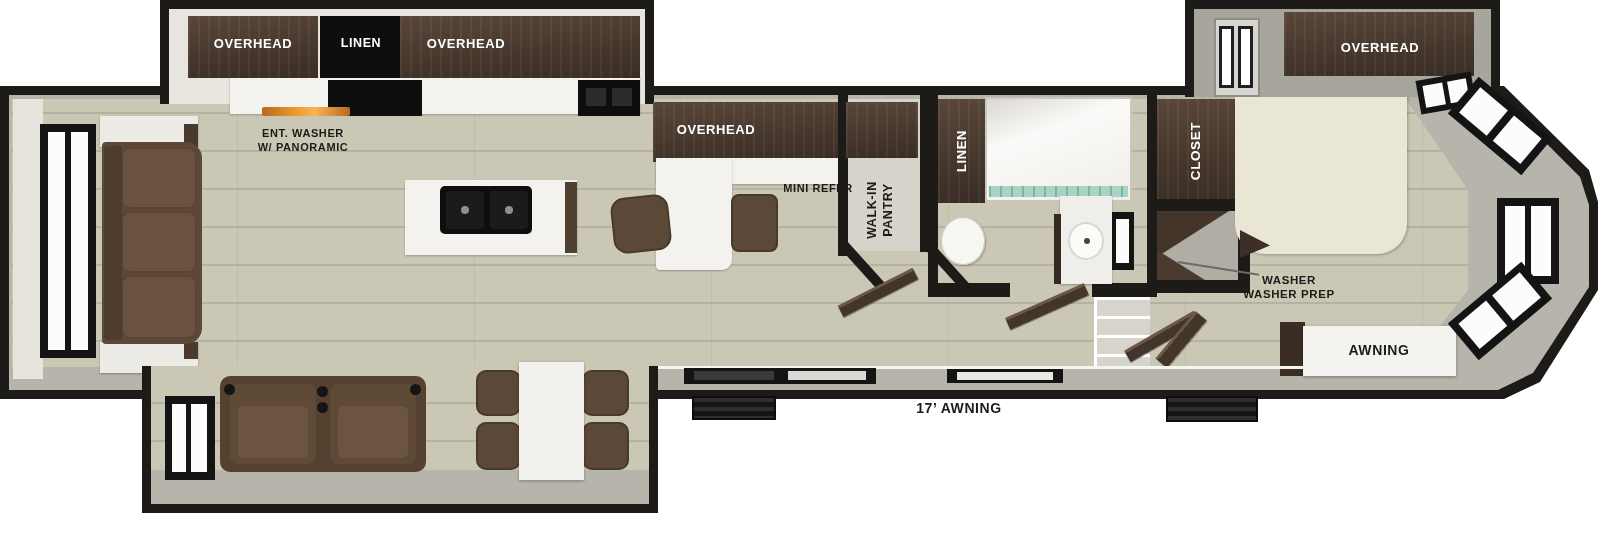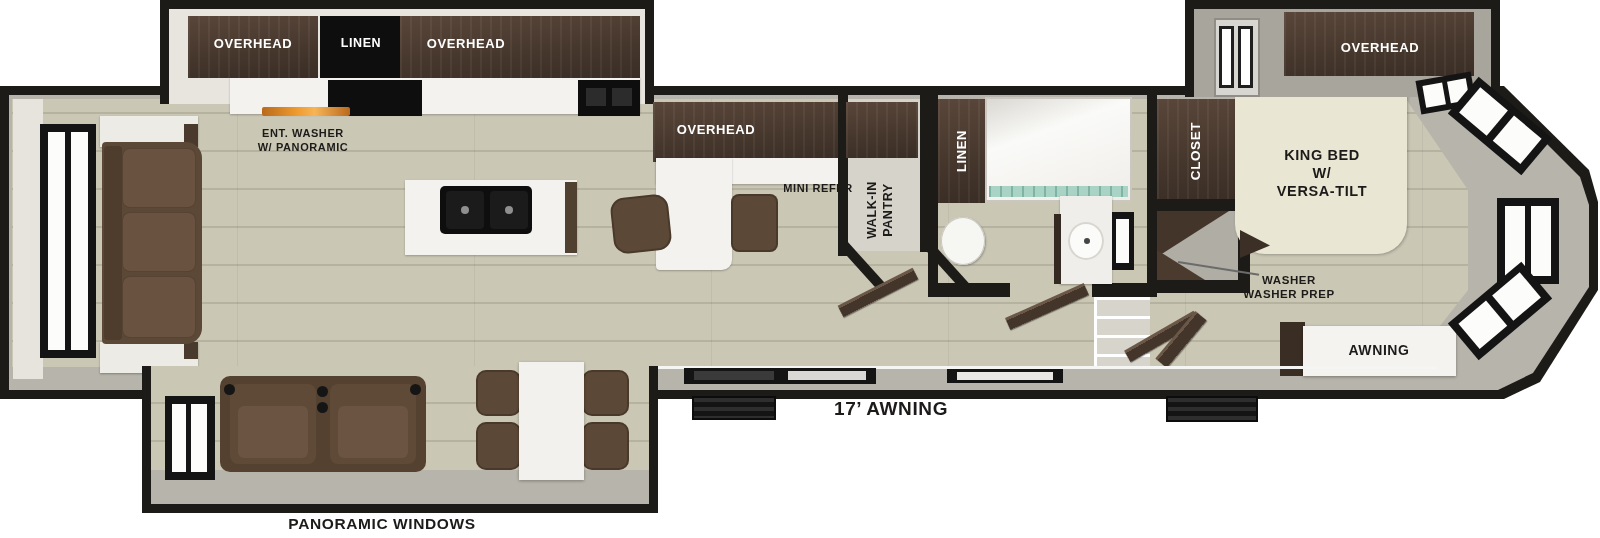--- a/index.html
+++ b/index.html
@@ -137,25 +137,20 @@
   <div class="abs" style="left:1157px;top:250px;width:48px;height:30px;background:#4a3b2e;clip-path:polygon(0 0,100% 100%,0 100%);"></div>
   <div class="abs" style="left:1178px;top:261px;width:82px;height:2px;background:#6b6b6b;transform:rotate(9deg);transform-origin:left center;"></div>
   <div class="lbl" style="left:1289px;top:287px;font-size:11.5px;">
     <div>WASHER</div>
     <div>WASHER PREP</div>
   </div>
 
   <div class="abs" style="left:1235px;top:78px;width:172px;height:176px;background:var(--bed,#eae6d4);border-radius:8px 8px 30px 30px;box-shadow:1px 1px 3px rgba(0,0,0,.25);"></div>
   <div class="abs" style="left:1244px;top:80px;width:75px;height:15px;background:#f8f7f1;border-radius:8px;"></div>
   <div class="abs" style="left:1324px;top:80px;width:75px;height:15px;background:#f8f7f1;border-radius:8px;"></div>
-  <div class="lbl" style="left:1322px;top:173px;font-size:14.5px;">
-    <div>KING BED</div>
-    <div>W/</div>
-    <div>VERSA-TILT</div>
-  </div>
   <div class="abs" style="left:1240px;top:230px;width:30px;height:28px;background:#3b2f26;clip-path:polygon(0 0,100% 55%,0 100%);"></div>
 
   <div class="leaf" style="left:1122px;top:330px;width:80px;height:13px;transform:rotate(-30deg);"></div>
   <div class="leaf" style="left:1150px;top:332px;width:62px;height:15px;transform:rotate(-50deg);"></div>
 
   <div class="abs" style="left:1280px;top:322px;width:25px;height:54px;background:#3a2d24;"></div>
   <div class="abs" style="left:1303px;top:326px;width:153px;height:50px;background:#f4f3f0;box-shadow:0 1px 3px rgba(0,0,0,.35);"></div>
   <div class="lbl" style="left:1379px;top:351px;font-size:14px;">AWNING</div>
 
   <div class="abs" style="left:1185px;top:0;width:315px;height:97px;box-sizing:border-box;background:var(--slidegrey,#a8a59c);
@@ -187,21 +182,21 @@
   <div class="abs" style="left:657px;top:366px;width:780px;height:3px;background:#f5f5f3;"></div>
   <div class="win" style="left:684px;top:368px;width:192px;height:16px;">
     <div class="abs" style="left:10px;top:3px;width:80px;height:9px;background:#3a3a3a;"></div>
     <div class="abs" style="left:104px;top:3px;width:78px;height:9px;background:#d9d8d5;"></div>
   </div>
   <div class="win" style="left:947px;top:369px;width:116px;height:14px;">
     <div class="abs" style="left:10px;top:3px;width:96px;height:8px;background:#e8e7e4;"></div>
   </div>
   <div class="steps-out" style="left:692px;top:396px;width:80px;height:20px;"></div>
   <div class="steps-out" style="left:1166px;top:396px;width:88px;height:22px;"></div>
-  <div class="lbl" style="left:891px;top:409px;font-size:19px;">17’ AWNING</div>
+  <div class="lbl" style="left:959px;top:409px;font-size:14px;">17’ AWNING</div>
 
   <div class="abs" style="left:142px;top:366px;width:516px;height:147px;box-sizing:border-box;
               background:repeating-linear-gradient(180deg,#cbc7b5 0 36px,#b6b2a0 36px 38px);
               border-left:9px solid var(--wall,#1d1b18);border-right:9px solid var(--wall,#1d1b18);border-bottom:9px solid var(--wall,#1d1b18);">
     <div class="abs" style="left:0;top:104px;width:498px;height:34px;background:var(--slideband,#b7b4ab);"></div>
   </div>
   <div class="win" style="left:165px;top:396px;width:50px;height:84px;">
     <div class="pane" style="left:7px;top:8px;width:14px;height:68px;"></div>
     <div class="pane" style="left:26px;top:8px;width:16px;height:68px;"></div>
   </div>
@@ -215,15 +210,14 @@
     <div class="abs" style="left:4px;top:8px;width:11px;height:11px;border-radius:50%;background:#151515;"></div>
     <div class="abs" style="left:97px;top:10px;width:11px;height:11px;border-radius:50%;background:#151515;"></div>
     <div class="abs" style="left:97px;top:26px;width:11px;height:11px;border-radius:50%;background:#151515;"></div>
     <div class="abs" style="left:190px;top:8px;width:11px;height:11px;border-radius:50%;background:#151515;"></div>
   </div>
   <div class="abs brown" style="left:476px;top:370px;width:45px;height:46px;border-radius:10px;box-shadow:inset 0 0 0 2px rgba(0,0,0,.2);"></div>
   <div class="abs brown" style="left:476px;top:422px;width:45px;height:48px;border-radius:10px;box-shadow:inset 0 0 0 2px rgba(0,0,0,.2);"></div>
   <div class="abs brown" style="left:582px;top:370px;width:47px;height:46px;border-radius:10px;box-shadow:inset 0 0 0 2px rgba(0,0,0,.2);"></div>
   <div class="abs brown" style="left:582px;top:422px;width:47px;height:48px;border-radius:10px;box-shadow:inset 0 0 0 2px rgba(0,0,0,.2);"></div>
   <div class="abs" style="left:519px;top:362px;width:65px;height:118px;background:#f2f1ed;box-shadow:0 1px 3px rgba(0,0,0,.3);"></div>
-  <div class="lbl" style="left:382px;top:524px;font-size:15.5px;">PANORAMIC WINDOWS</div>
 
 </div>
 
 </body></html>

